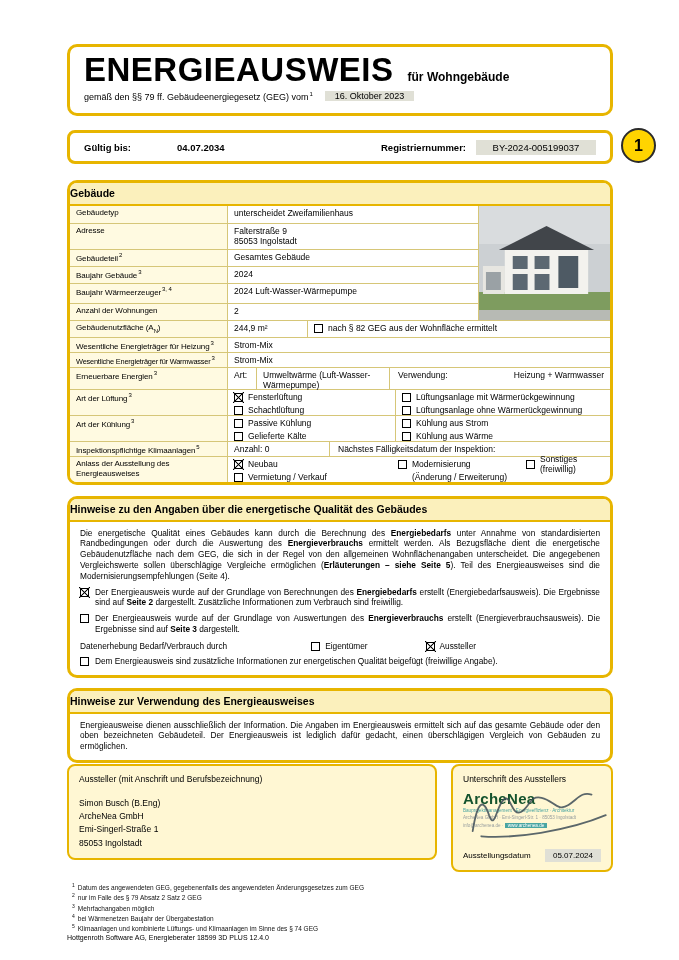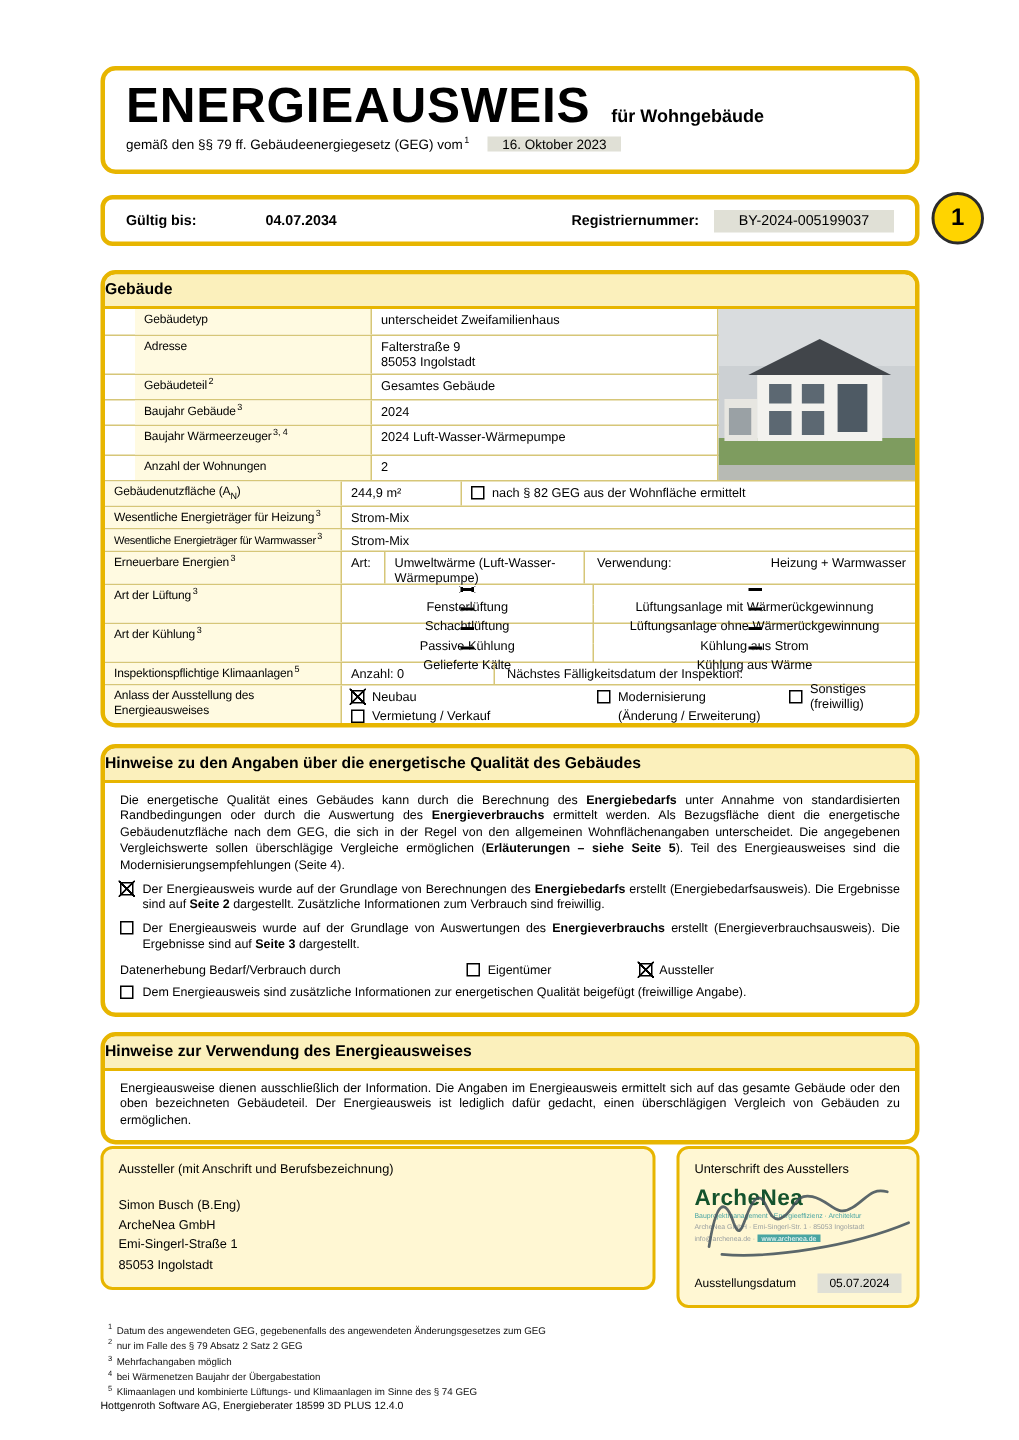--- a/index.html
+++ b/index.html
@@ -39,21 +39,21 @@
   .page-circle {
     position:absolute; left:621px; top:128px; width:35px; height:35px; border-radius:50%;
     background:#FFD400; border:2px solid #2b2b2b; display:flex; align-items:center; justify-content:center;
     font-size:16px; font-weight:bold;
   }
 
   
   .building-box { top:180px; }
   .trow { display:flex; border-top:1px solid #D6C678; align-items:stretch; }
   .photo-zone { position:relative; }
-  .photo-zone .trow { margin-right:88px;padding-left:20px; }
+  .photo-zone .trow { margin-right:88px; }
   .photo-zone .trow:first-child { border-top:none; }
   .tlabel {
     width:158px; min-width:158px; background:#FFFAE1; border-right:1px solid #D6C678;
     font-size:8px; letter-spacing:-0.1px; padding:2px 4px 0 6px; line-height:1.25;
   }
   .tlabel sup, .fnref { font-size:6px; margin-left:1px; }
   .tlabel sub { font-size:6px; }
   .tlabel .tight { font-size:7.4px; letter-spacing:-0.2px; }
   .tval { flex:1; font-size:8.5px; padding:2px 6px 0; line-height:1.25; }
   .rh1,.rh3,.rh4,.rh6 { height:17px; } .rh2 { height:26px; } .rh5 { height:20px; }
@@ -66,21 +66,21 @@
   .optcell { display:flex; align-items:flex-start; gap:5px; padding-top:2px; }
   .optcell .cb { margin-top:1px; }
 
   .erow { display:flex; padding:0; }
   .elbl { width:28px; padding:2px 0 0 6px; font-size:8.5px; }
   .ebox { width:134px; border-left:1px solid #D6C678; border-right:1px solid #D6C678; padding:2px 6px 0; font-size:8.5px; line-height:1.2; }
   .elbl2 { width:90px; padding:2px 0 0 8px; font-size:8.5px; }
   .eval { flex:1; padding:2px 6px 0; font-size:8.5px;text-align:right; }
 
   .opts { flex:1; display:grid; grid-template-columns:167px 1fr; align-content:start; padding:0; }
-  .opts .opt { display:flex; align-items:center; gap:5px; padding:2px 6px 0; font-size:8.5px; height:13px;flex-direction:column; }
+  .opts .opt { display:flex; align-items:center; gap:5px; padding:2px 6px 0; font-size:8.5px; height:13px; }
   .opts .opt:nth-child(2n) { border-left:1px solid #D6C678; }
 
   .kv1 { flex:none; width:102px; border-right:1px solid #D6C678; font-size:8.5px; padding:2px 6px 0; }
   .kv2 { flex:1; font-size:8.5px; padding:2px 8px 0; }
 
   .agrid { flex:1; display:grid; grid-template-columns:164px 128px 1fr; align-content:start; padding:0; }
   .agrid .opt { display:flex; align-items:center; gap:5px; padding:2px 6px 0; font-size:8.5px; height:13px; }
   .agrid .indent { padding-left:20px; }
 
   

